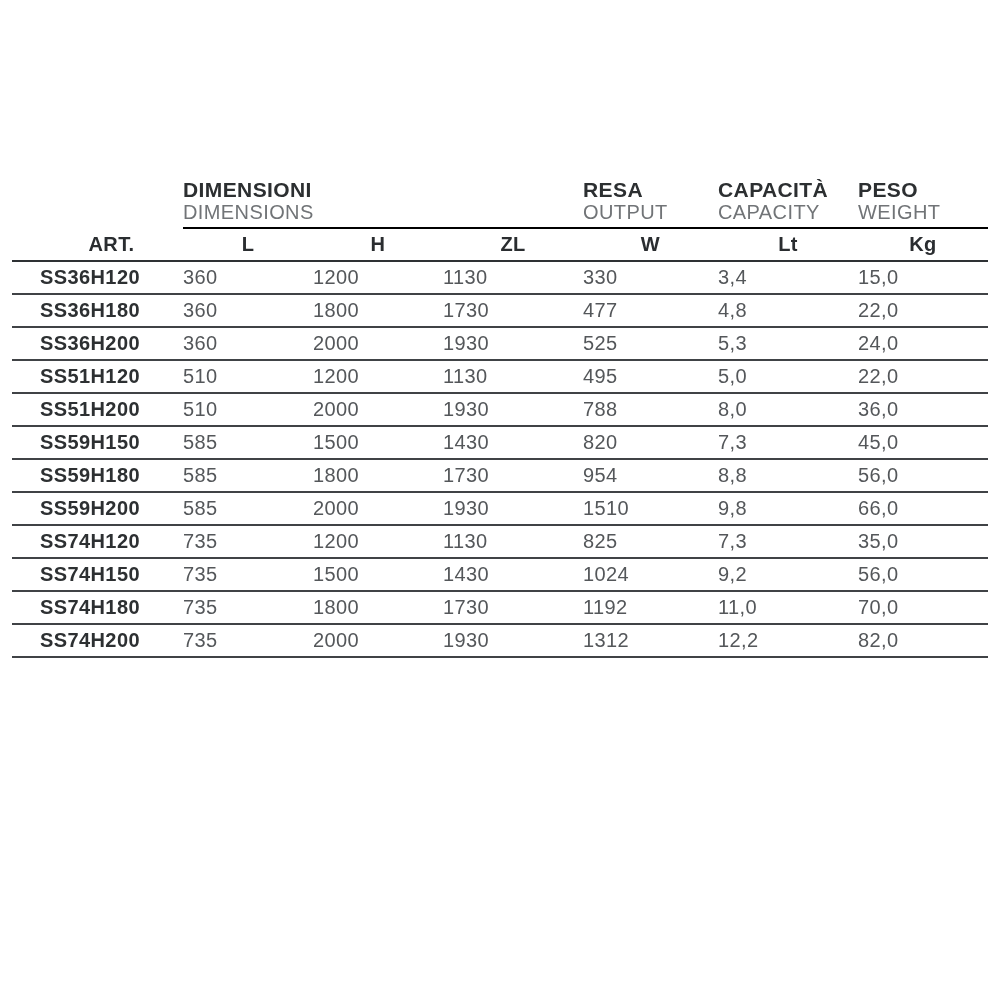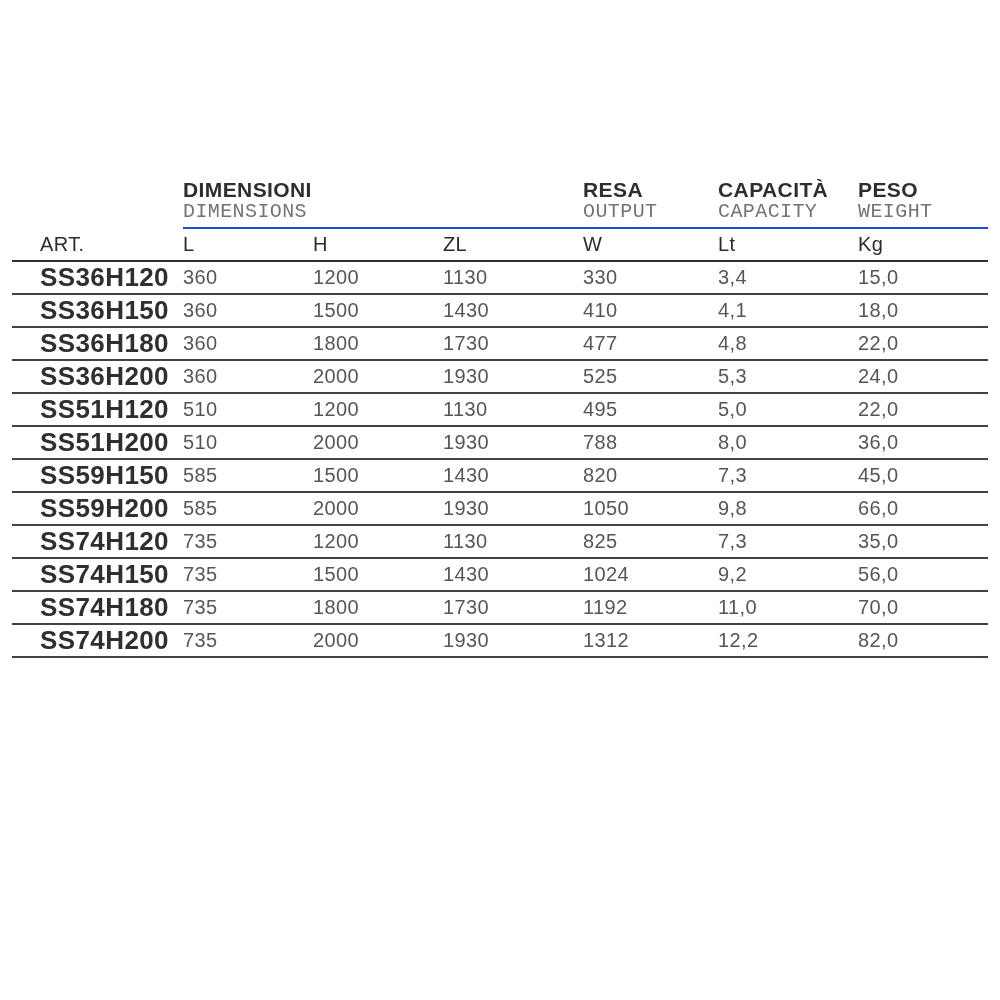--- a/index.html
+++ b/index.html
@@ -28,61 +28,60 @@
     letter-spacing: 0.4px;
   }
   
   tr.group-row th {
     text-align: left;
     vertical-align: bottom;
     font-weight: 400;
     padding: 0 0 4px 0;
   }
   tr.group-row th.group {
-    border-bottom: 2px solid #1d4ed8;
+    border-bottom: 2px solid #000000;
   }
   .g-main {
     font-size: 21px;
     font-weight: 700;
     color: #2c2f31;
     line-height: 23px;
   }
   .g-sub {
     font-size: 20px;
     font-weight: 400;
     color: #717477;
     line-height: 22px;
-    font-family: Liberation Mono, monospace;
   }
   
   tr.cols-row th {
     height: 31px;
-    text-align: left;
+    text-align: center;
     vertical-align: middle;
     font-size: 20px;
-    font-weight: 400;
+    font-weight: 700;
     color: #2a2d30;
     border-bottom: 2px solid #2e3134;
     padding: 0;
   }
   tr.cols-row th.art-col {
     padding-left: 28px;
   }
   
   tbody tr {
     height: 33px;
   }
   tbody td {
     vertical-align: middle;
     border-bottom: 2px solid #404346;
     padding: 0;
     white-space: nowrap;
   }
   tbody td.art {
-    font-size: 26px;
+    font-size: 20px;
     font-weight: 700;
     color: #2d3032;
     padding-left: 28px;
   }
   tbody td.val {
     font-size: 20px;
     font-weight: 400;
     color: #54575a;
   }
 </style>
@@ -134,29 +133,20 @@
         <tr>
           <td class="art">SS36H120</td>
           <td class="val">360</td>
           <td class="val">1200</td>
           <td class="val">1130</td>
           <td class="val">330</td>
           <td class="val">3,4</td>
           <td class="val">15,0</td>
         </tr>
         <tr>
-          <td class="art">SS36H150</td>
-          <td class="val">360</td>
-          <td class="val">1500</td>
-          <td class="val">1430</td>
-          <td class="val">410</td>
-          <td class="val">4,1</td>
-          <td class="val">18,0</td>
-        </tr>
-        <tr>
           <td class="art">SS36H180</td>
           <td class="val">360</td>
           <td class="val">1800</td>
           <td class="val">1730</td>
           <td class="val">477</td>
           <td class="val">4,8</td>
           <td class="val">22,0</td>
         </tr>
         <tr>
           <td class="art">SS36H200</td>
@@ -188,25 +178,34 @@
         <tr>
           <td class="art">SS59H150</td>
           <td class="val">585</td>
           <td class="val">1500</td>
           <td class="val">1430</td>
           <td class="val">820</td>
           <td class="val">7,3</td>
           <td class="val">45,0</td>
         </tr>
         <tr>
+          <td class="art">SS59H180</td>
+          <td class="val">585</td>
+          <td class="val">1800</td>
+          <td class="val">1730</td>
+          <td class="val">954</td>
+          <td class="val">8,8</td>
+          <td class="val">56,0</td>
+        </tr>
+        <tr>
           <td class="art">SS59H200</td>
           <td class="val">585</td>
           <td class="val">2000</td>
           <td class="val">1930</td>
-          <td class="val">1050</td>
+          <td class="val">1510</td>
           <td class="val">9,8</td>
           <td class="val">66,0</td>
         </tr>
         <tr>
           <td class="art">SS74H120</td>
           <td class="val">735</td>
           <td class="val">1200</td>
           <td class="val">1130</td>
           <td class="val">825</td>
           <td class="val">7,3</td>

